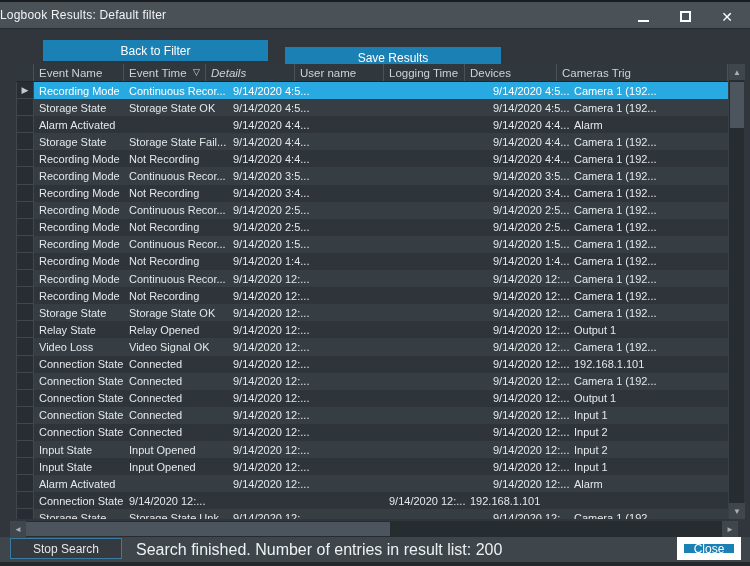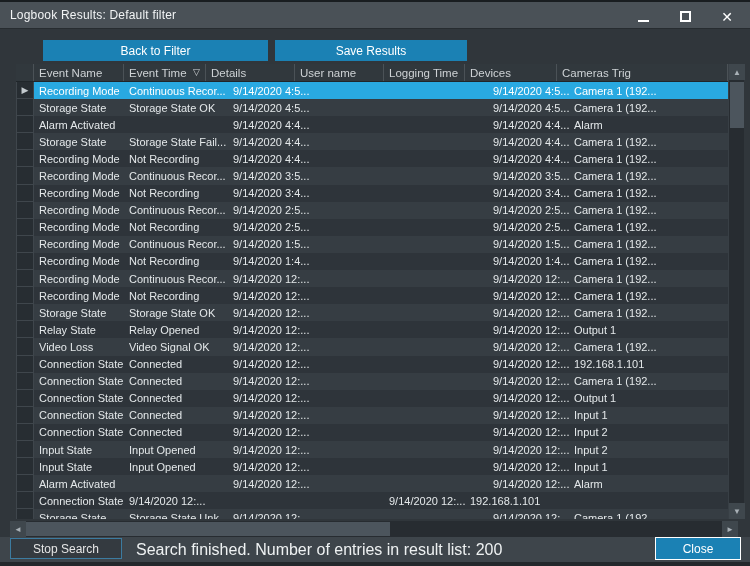--- a/index.html
+++ b/index.html
@@ -5,33 +5,33 @@
   * { margin:0; padding:0; box-sizing:border-box; }
   html,body { width:750px; height:566px; }
   body { font-family:"Liberation Sans", sans-serif; overflow:hidden; }
 
   .window { position:relative; width:750px; height:566px; background:#30363b; }
 
   
   .titlebar { position:absolute; top:0; left:0; right:0; height:29px;
     background:#4a5157; border-top:2px solid #191d20; border-bottom:1px solid #272c30;
     display:flex; align-items:center; }
-  .title { color:#f2f4f5; font-size:12px; padding-left:10px; letter-spacing:.2px; }
+  .title { color:#f2f4f5; font-size:12px; letter-spacing:.2px; }
   .win-controls { position:absolute; right:0; top:2px; height:25px; width:130px;
     display:flex; align-items:center; justify-content:flex-end; gap:24px; padding-right:14px; }
   .wc { width:18px; height:18px; display:flex; align-items:center; justify-content:center; cursor:default; }
   .min-glyph { width:11px; height:2px; background:#ffffff; margin-top:9px; }
   .max-glyph { width:11px; height:11px; border:2px solid #ffffff; }
   .close-glyph { color:#ffffff; font-size:14px; line-height:14px; }
 
   
-  .toolbar { position:absolute; top:40px; left:10px; display:flex; gap:7px;padding-left:33px; }
+  .toolbar { position:absolute; top:40px; left:10px; display:flex; gap:17px;padding-left:33px; }
   .tb-btn { height:21px; background:#1b81b4; color:#ffffff; font-size:12px;
     display:flex; align-items:center; justify-content:center; cursor:default; }
-  .tb-back { width:225px; } .tb-save { width:192px; }
+  .tb-back { width:225px; } .tb-save { width:216px;margin-top:7px; }
 
   
   .table { position:absolute; left:16px; top:64px; width:728px; height:455px; background:#272d31; }
   .grid { position:absolute; left:0; top:0; width:712px; height:455px; overflow:hidden; }
   .thead { display:flex; height:18px; background:#31383d; border-bottom:1px solid #20262a;
     color:#ced2d5; font-size:11.5px; }
   .th { display:flex; align-items:center; padding-left:5px; border-right:1px solid #4b5257;
     white-space:nowrap; overflow:hidden; position:relative; }
   .th-sort { position:absolute; right:5px; color:#d6dadc; font-size:9px; top:3px; }
   .tbody { height:437px; overflow:hidden; }
@@ -44,21 +44,21 @@
   .rh { width:18px; min-width:18px; background:#272d32; border-right:1px solid #3f464c;
     border-bottom:1px solid #3f464c; border-left:1px solid #3f464c; height:100%;
     display:flex; align-items:center; justify-content:center; padding:0; }
   .row.selected .rh { background:#272d32; }
   .indicator { visibility:hidden; color:#c3cace; font-size:9px; line-height:9px; }
   .row.selected .indicator { visibility:visible; }
   .col-rh{width:18px;min-width:18px;}
   .col-name{width:90px;min-width:90px;}
   .col-state{width:104px;min-width:104px;}
   .col-time{width:82px;min-width:82px;}
-  .col-details{width:89px;min-width:89px;}
+  .col-details{width:89px;min-width:89px;font-style:italic;}
   .col-user{width:89px;min-width:89px;}
   .col-logtime{width:81px;min-width:81px;text-align:right;}
   .col-dev{width:92px;min-width:92px;}
   .col-cam{flex:1;}
 
   
   .vscroll { position:absolute; right:0; top:0; width:16px; height:455px; background:#272c31;
     border-left:1px solid #383f45; }
   .sb-btn { height:16px; width:16px; background:#3f474d; color:#a9b1b7; font-size:8px;
     display:flex; align-items:center; justify-content:center; cursor:default; }
@@ -70,22 +70,22 @@
   .h-right { position:absolute; right:0; top:0; }
 
   
   .footer { position:absolute; left:0; right:0; top:537px; height:25px; background:#3e454b;
     display:flex; align-items:center; }
   .stop-btn { position:absolute; left:10px; top:1px; width:112px; height:21px;
     background:#343a40; border:1px solid #3c7ba0; color:#e5e5e5; font-size:12px;
     display:flex; align-items:center; justify-content:center; cursor:default; }
   .status { position:absolute; left:136px; top:0; height:25px; display:flex; align-items:center;
     color:#eef1f2; font-size:16px; }
-  .close-btn { position:absolute; right:9px; top:0px; width:86px; height:23px;
-    background:#1b81b4; border:1px solid #ffffff; color:#ffffff; font-size:12px;
+  .close-btn { position:absolute; right:9px; top:0px; width:64px; height:23px;
+    background:#1b81b4; border:7px solid #ffffff; color:#ffffff; font-size:12px;
     display:flex; align-items:center; justify-content:center; cursor:default; }
   .bottom-strip { position:absolute; left:0; right:0; bottom:0; height:4px; background:#23282c; }
 </style>
 </head>
 <body>
 
 <div class="window">
 
   <div class="titlebar">
     <span class="title">Logbook Results: Default filter</span>

